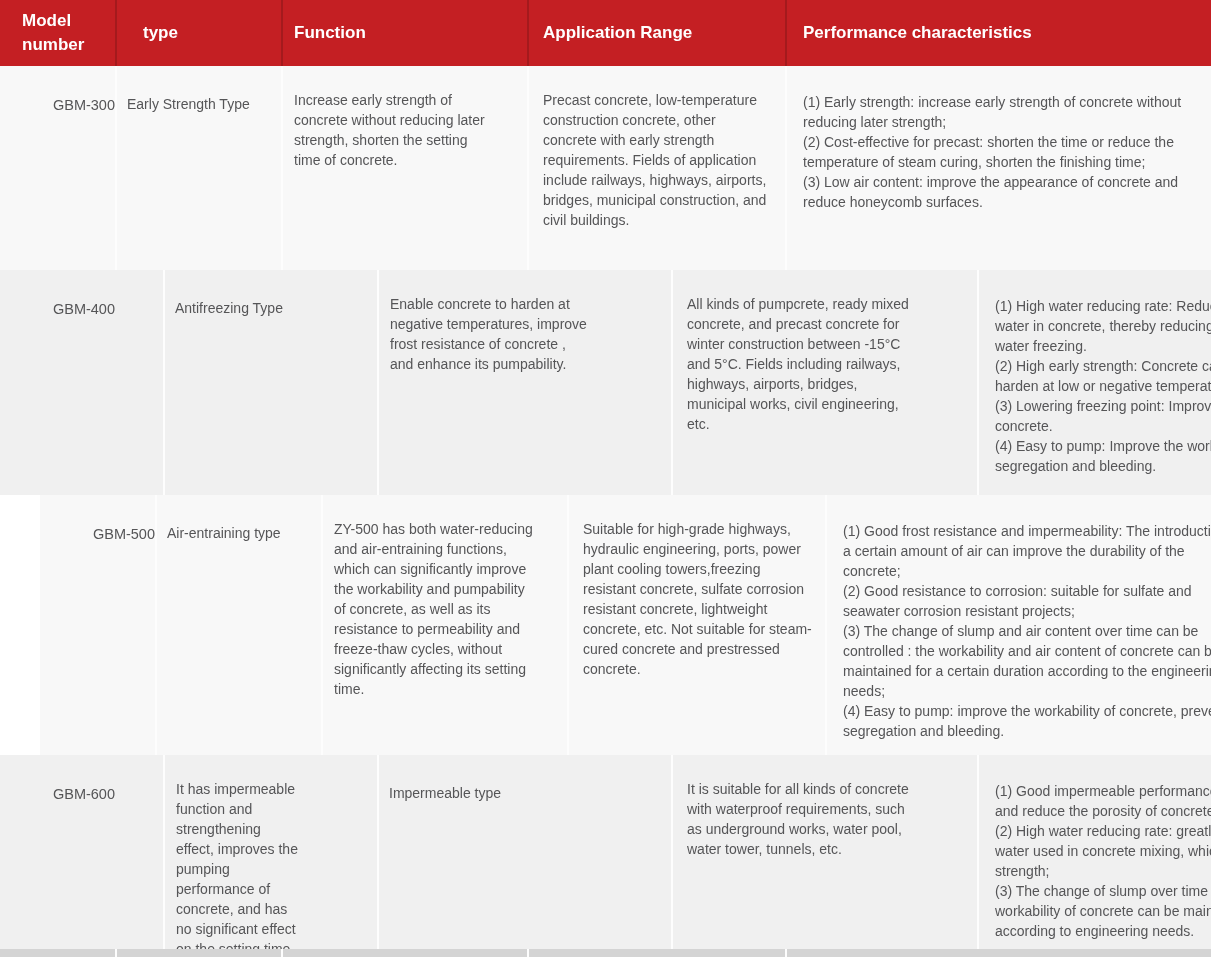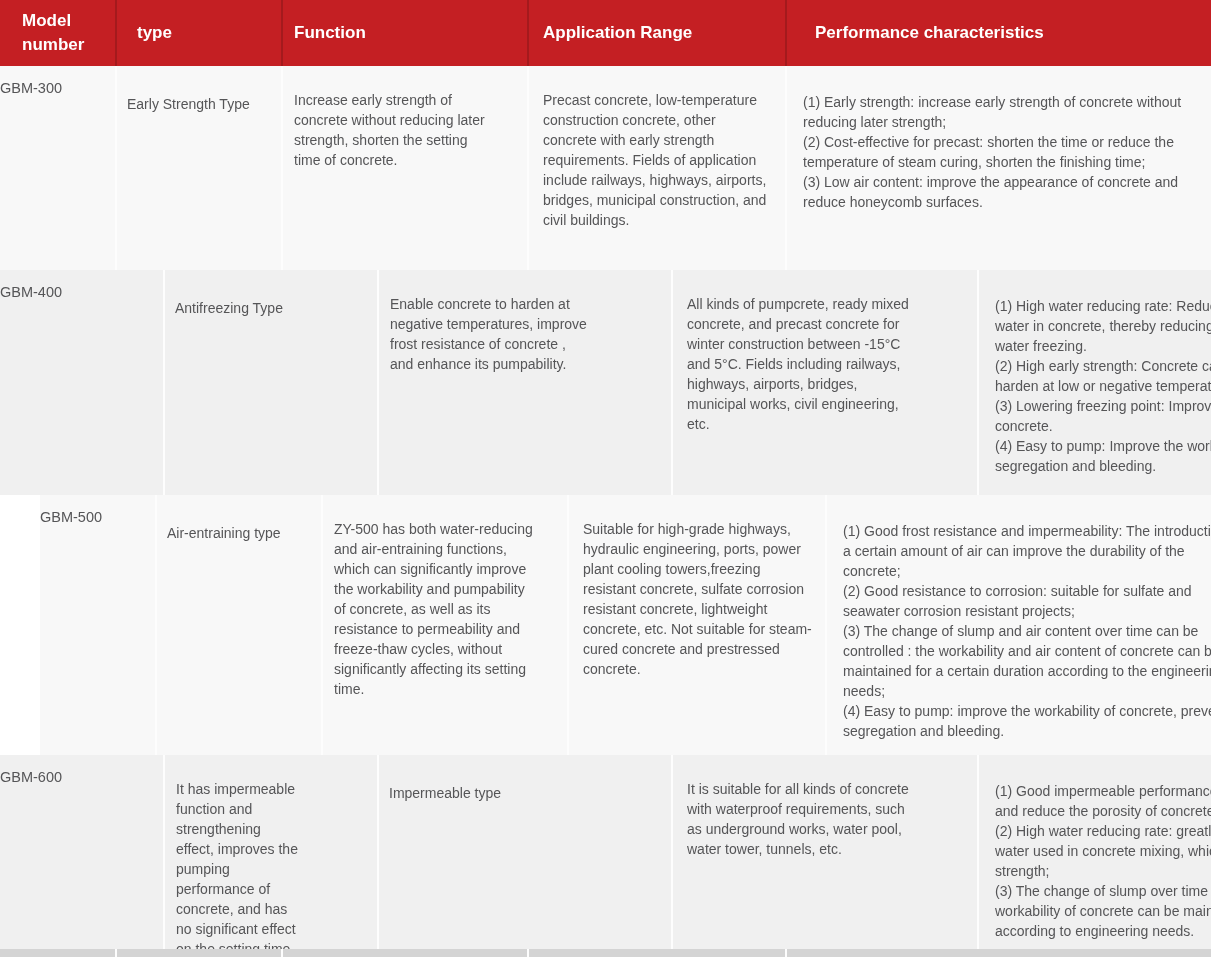--- a/index.html
+++ b/index.html
@@ -17,41 +17,41 @@
     background: var(--header-bg, #c41f23);
     color: var(--header-text, #ffffff);
   }
   .th {
     display: flex; align-items: center;
     font-size: 17px; font-weight: 600; line-height: 24px;
     box-sizing: border-box;
   }
   .th + .th { border-left: 2px solid rgba(0,0,0,0.16); }
   .th.c1 { padding-left: 22px; padding-right: 12px; }
-  .th.c2 { padding-left: 20px; }
+  .th.c2 { padding-left: 26px; }
   .th.c3 { padding-left: 11px; }
   .th.c4 { padding-left: 14px; }
-  .th.c5 { padding-left: 28px; }
+  .th.c5 { padding-left: 16px; }
 
   .trow {
     display: grid;
     grid-template-columns: 115px 166px 246px 258px 426px;
     color: var(--body-text, #555557);
     font-size: 14px; line-height: 20px;
   }
   .trow.light { background: var(--row-light, #f8f8f8); }
   .trow.dark  { background: var(--row-dark,  #f0f0f0); gap: 48px; }
   .r1 { height: 204px; }
   .r2 { height: 225px; }
   .r3 { height: 260px; margin-left: 40px; }
   .r4 { height: 194px; }
 
   .td { box-sizing: border-box; overflow: hidden; }
   .td + .td { border-left: 2px solid var(--divider, #fdfdfd); }
-  .td.c1 { text-align: left; padding-top: 12px; font-size: 14.5px; }
+  .td.c1 { text-align: right; padding-top: 29px; font-size: 14.5px; }
   .td.c2 { padding: 28px 8px 0 10px; }
   .td.c3 { padding: 24px 30px 0 11px; white-space: pre-line; }
   .td.c4 { padding: 24px 12px 0 14px; }
   .td.c5 { padding: 26px 8px 0 16px; white-space: pre-line; }
 
   .bottom-band {
     display: grid;
     grid-template-columns: 115px 166px 246px 258px 426px;
     height: 8px;
     background: var(--bottom-band, #d4d4d4);

